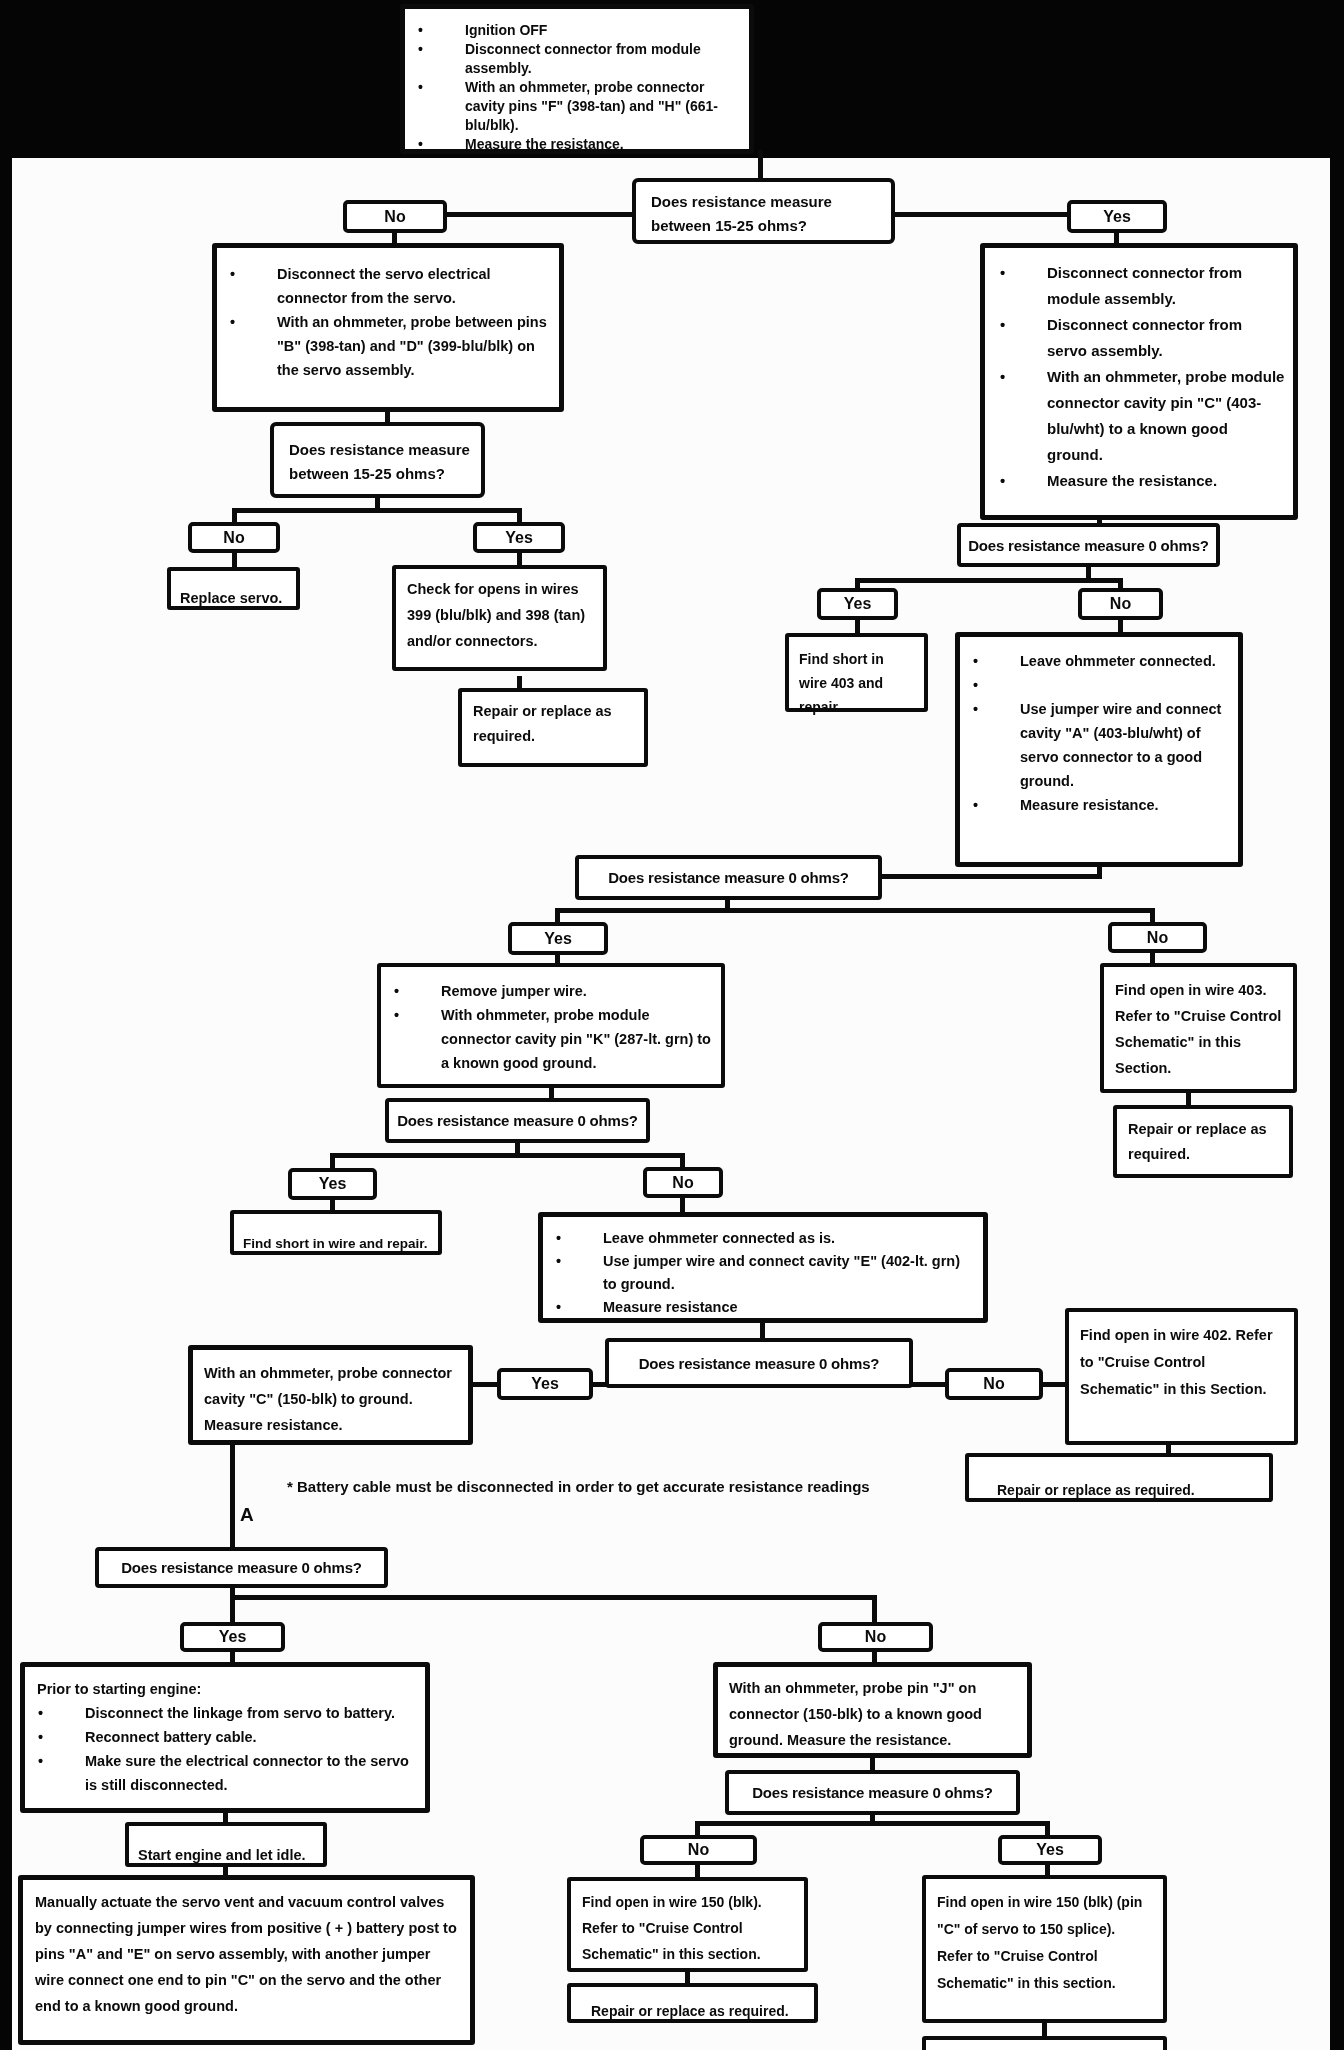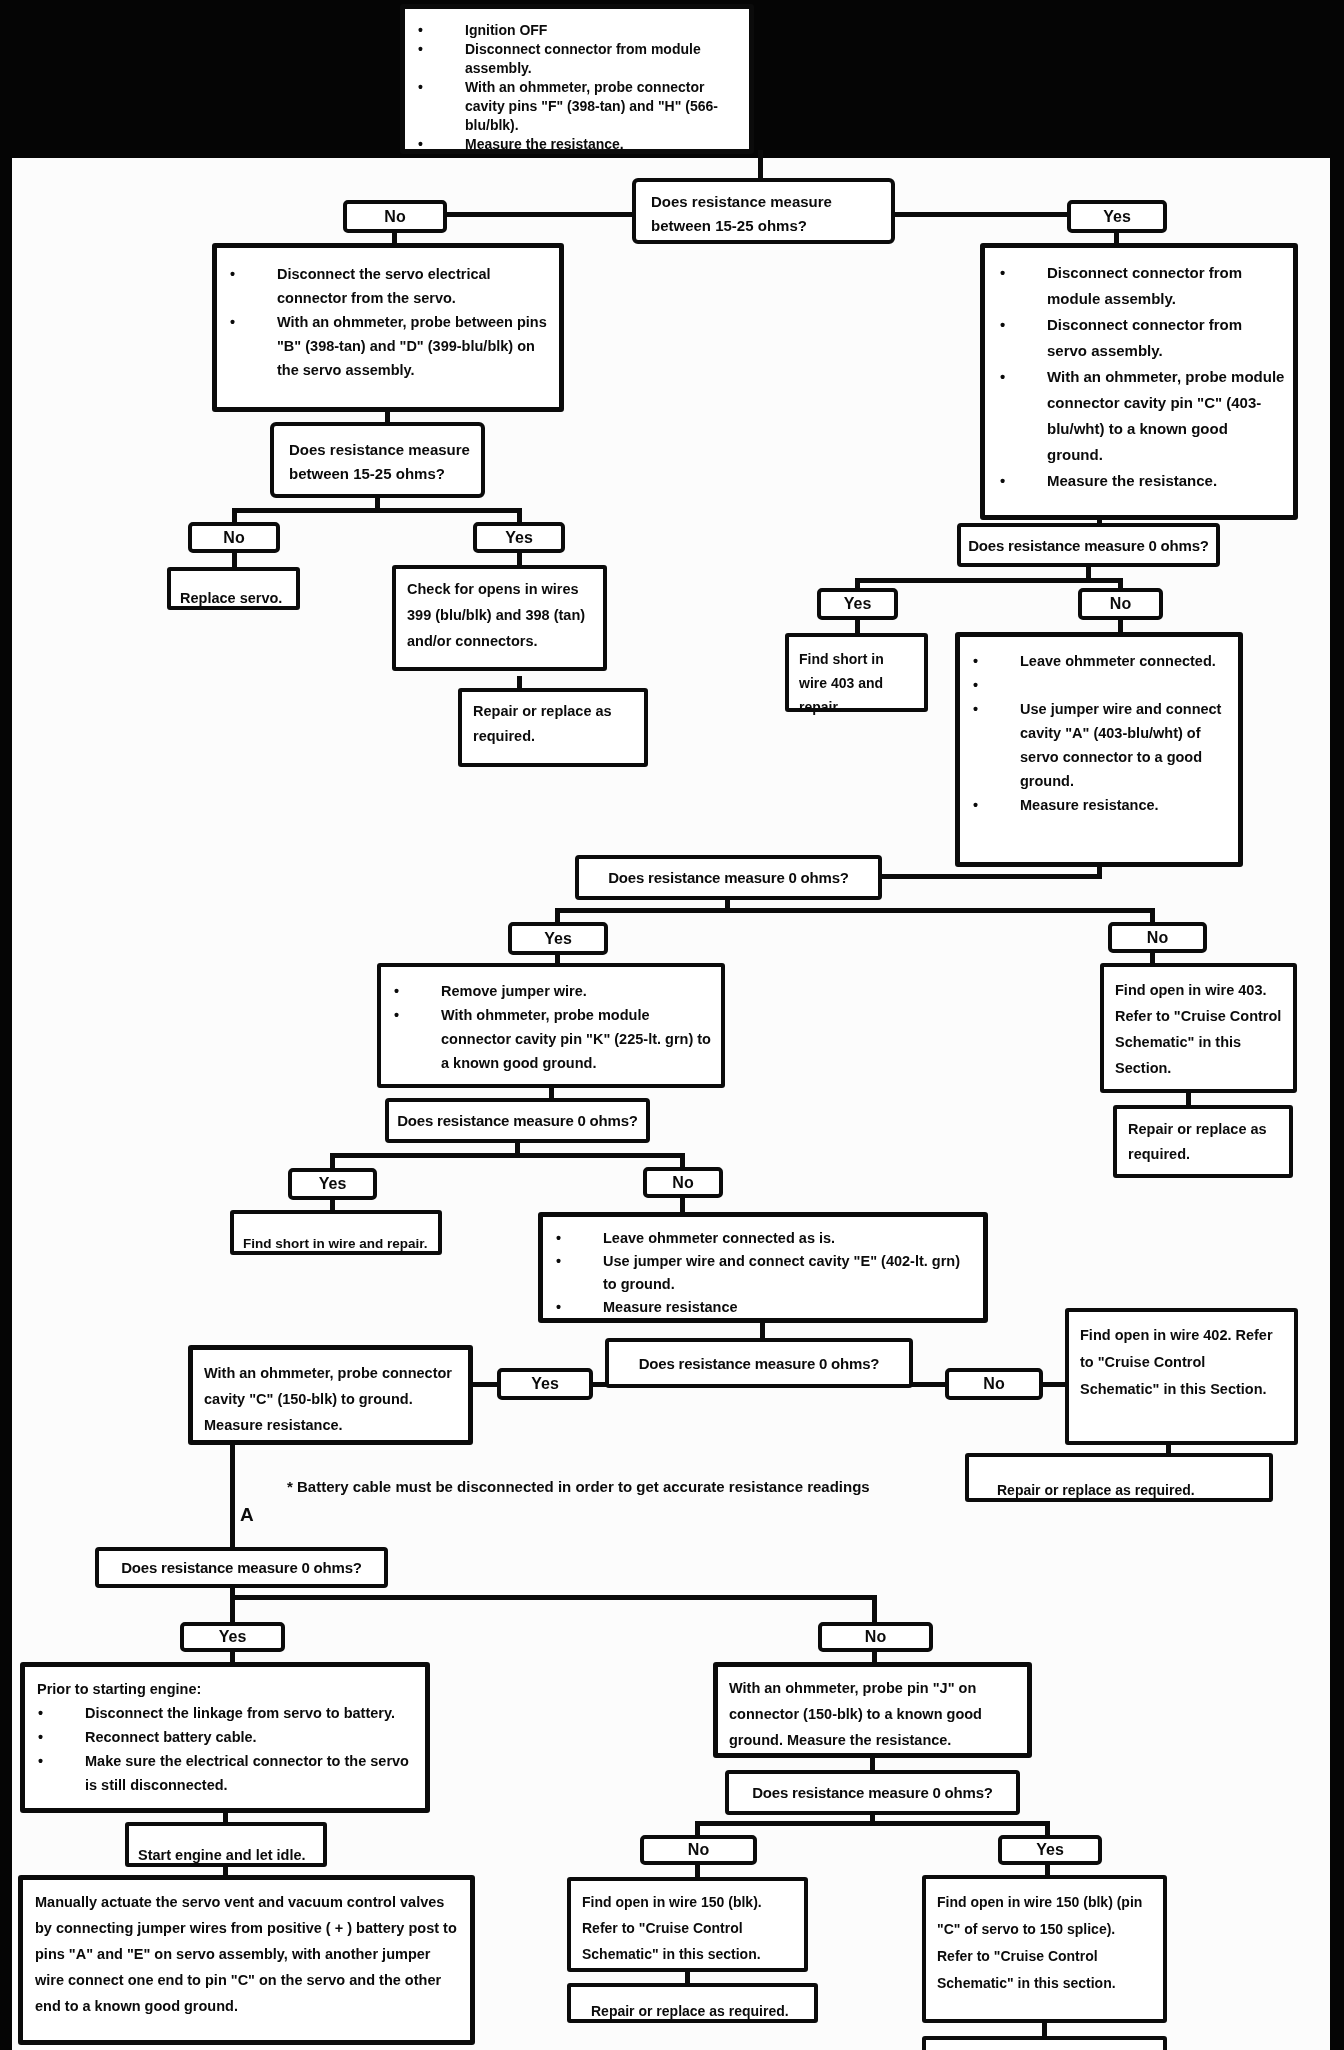--- a/index.html
+++ b/index.html
@@ -92,21 +92,21 @@
     <div class="bi">
         <span class="bm">•</span>
         <span class="bt">Ignition OFF</span>
       </div>
     <div class="bi">
         <span class="bm">•</span>
         <span class="bt">Disconnect connector from module assembly.</span>
       </div>
     <div class="bi">
         <span class="bm">•</span>
-        <span class="bt">With an ohmmeter, probe connector cavity pins "F" (398-tan) and "H" (566-blu/blk).</span>
+        <span class="bt">With an ohmmeter, probe connector cavity pins "F" (398-tan) and "H" (661-blu/blk).</span>
       </div>
     <div class="bi">
         <span class="bm">•</span>
         <span class="bt">Measure the resistance.</span>
       </div>
   </div>
 
   <div class="box q2l" style="left:632px;top:178px;width:263px;height:66px">
     <div>Does resistance measure</div>
     <div>between 15-25 ohms?</div>
@@ -207,21 +207,21 @@
       <span>No</span>
     </div>
 
   <div class="box bul" style="left:377px;top:963px;width:348px;height:125px;line-height:24px;padding-top:12px;font-size:14.5px">
     <div class="bi">
         <span class="bm">•</span>
         <span class="bt">Remove jumper wire.</span>
       </div>
     <div class="bi">
         <span class="bm">•</span>
-        <span class="bt">With ohmmeter, probe module connector cavity pin "K" (225-lt. grn) to a known good ground.</span>
+        <span class="bt">With ohmmeter, probe module connector cavity pin "K" (287-lt. grn) to a known good ground.</span>
       </div>
   </div>
 
   <div class="box txt" style="left:1065px;top:1308px;width:233px;height:137px;line-height:27px;padding-top:10px"><span>Find open in wire 402. Refer to "Cruise Control Schematic" in this Section.</span></div>
   <div class="box txt1" style="left:965px;top:1453px;width:308px;height:49px;padding-left:28px">
       <span>Repair or replace as required.</span>
     </div>
 
   <div class="box txt" style="left:1108px;top:968px;width:0px;height:0px;border:none;background:transparent"></div>
   <div class="box txt" style="left:1100px;top:963px;width:197px;height:130px;line-height:26px;padding-top:10px"><span>Find open in wire 403. Refer to "Cruise Control Schematic" in this Section.</span></div>

